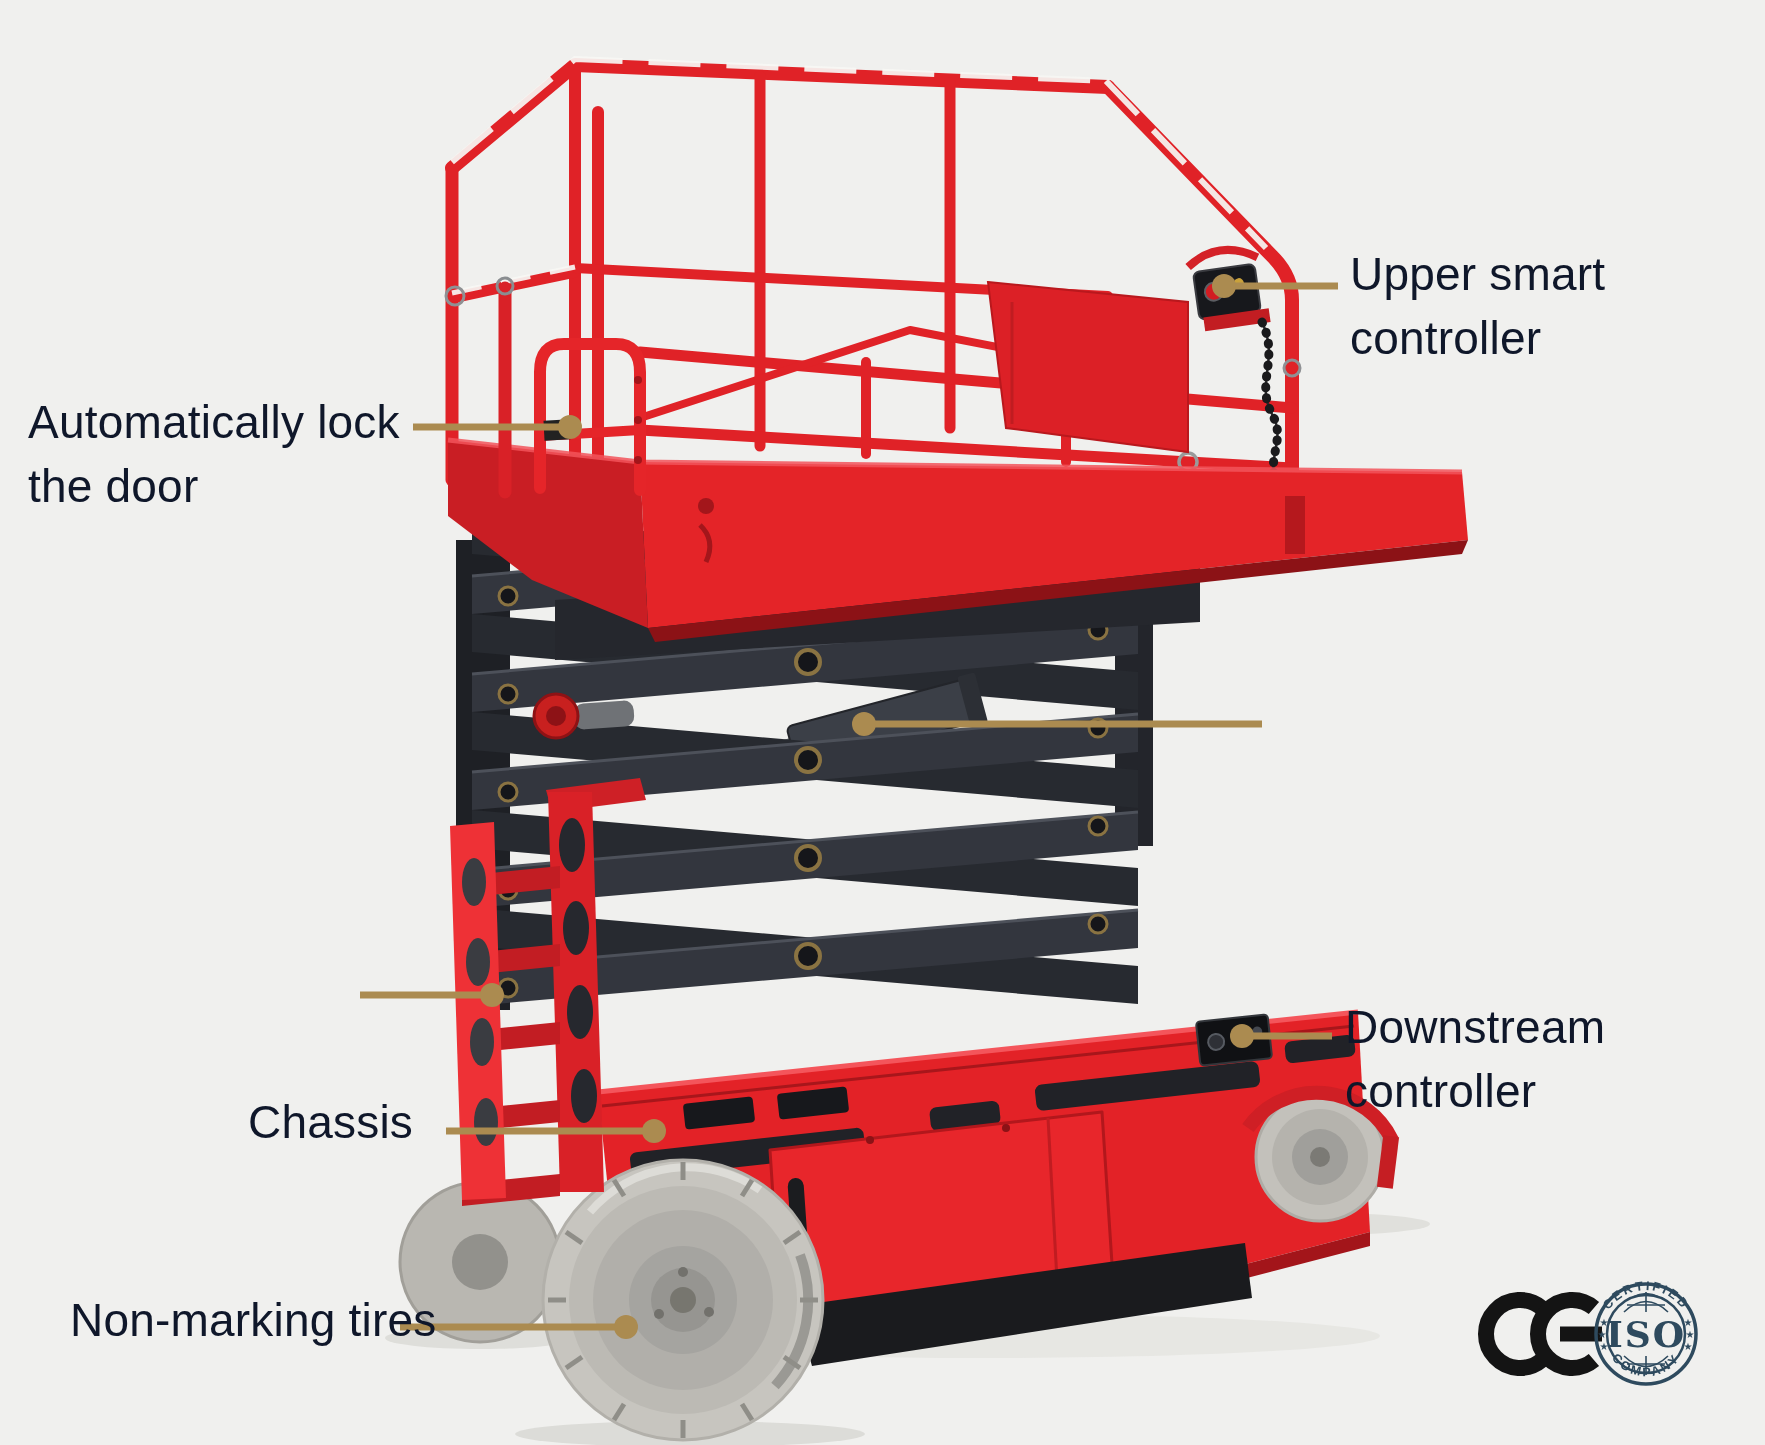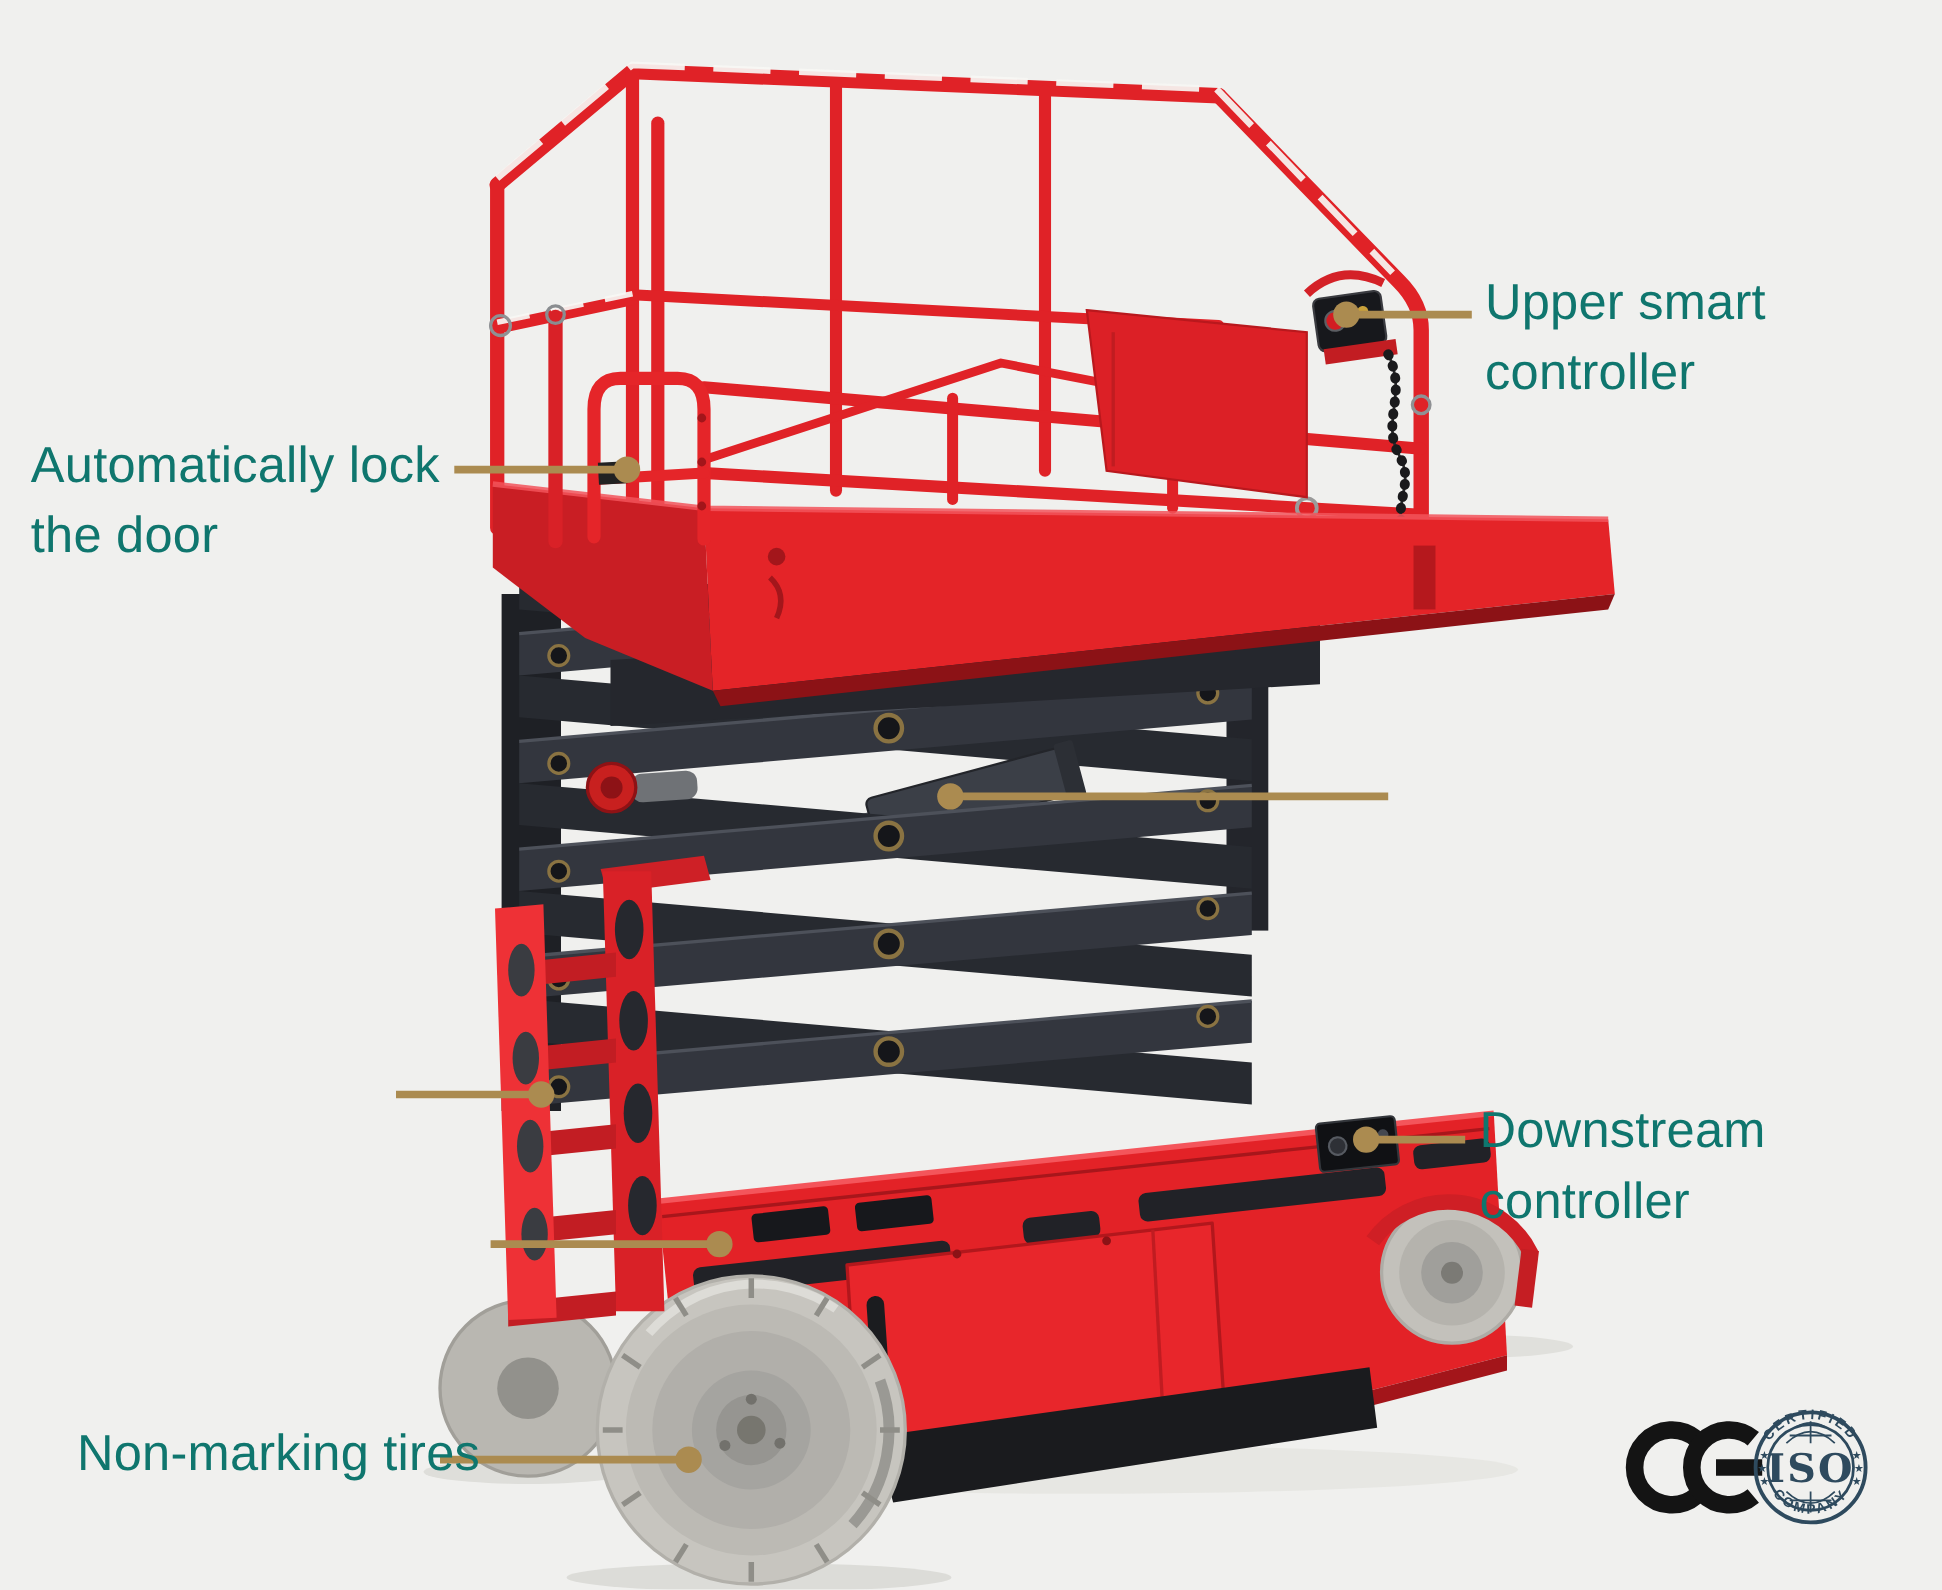--- a/index.html
+++ b/index.html
@@ -1,19 +1,19 @@
 <!DOCTYPE html>
 <html><head>
 <meta charset="utf-8">
 <style>
   html,body{margin:0;padding:0;background:#F0F0EE;}
   .stage{position:relative;width:1765px;height:1445px;background:#F0F0EE;overflow:hidden;
          font-family:"Liberation Sans",sans-serif;}
   .stage svg{position:absolute;left:0;top:0;}
-  .ann{position:absolute;font-size:46px;line-height:64px;color:#0f766e;
+  .ann{position:absolute;font-size:46px;line-height:64px;color:#0f172a;
        white-space:pre-line;letter-spacing:0.2px;}
   #ann-upper      {left:1350px;top:242px;}
   #ann-lock       {left:28px;  top:390px;}
   #ann-hydraulic  {left:1280px;top:692px;}
   #ann-ladder     {left:43px;  top:953px;}
   #ann-downstream {left:1345px;top:995px;}
   #ann-chassis    {left:248px; top:1090px;}
   #ann-tires      {left:70px;  top:1288px;}
 </style>
 </head>
@@ -321,14 +321,15 @@
     </g>
   </g>
 </svg>
 
   <div class="ann" id="ann-upper">Upper smart
 controller</div>
   <div class="ann" id="ann-lock">Automatically lock
 the door</div>
   <div class="ann" id="ann-downstream">Downstream
 controller</div>
+  <div class="ann" id="ann-chassis">Chassis</div>
   <div class="ann" id="ann-tires">Non-marking tires</div>
 </div>
 
 </body></html>

